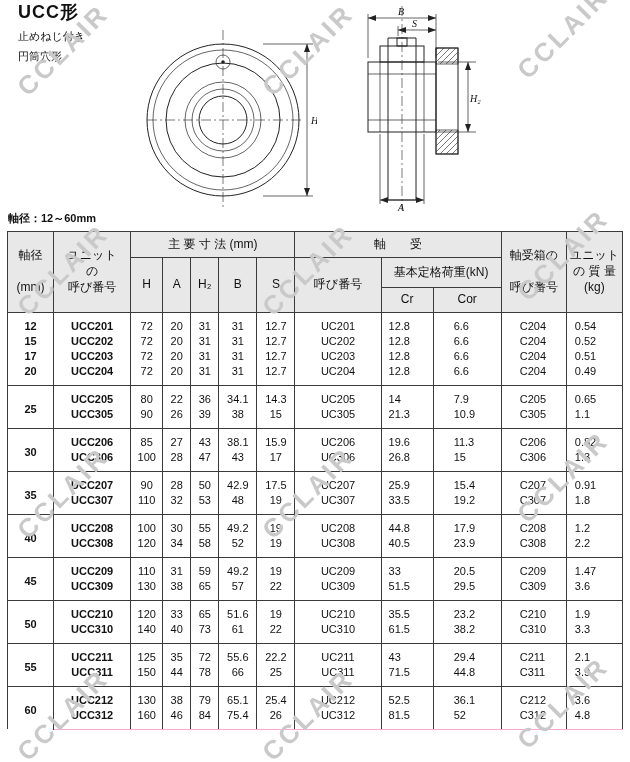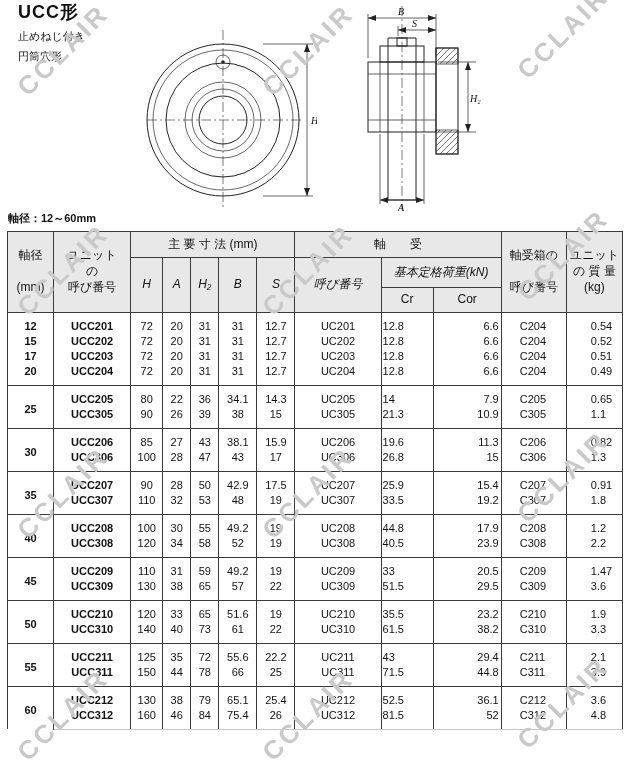--- a/index.html
+++ b/index.html
@@ -35,37 +35,37 @@
                  font-size:11px; font-weight:bold; }
   
   .table-wrap { position:absolute; left:7px; top:231px; z-index:2; }
   table { border-collapse:collapse; table-layout:fixed; width:616px; font-size:11px; }
   th,td { border:1px solid #3a3a3a; }
   thead th {
     background:#e8e8e8; font-weight:normal; text-align:center;
     font-size:12px; line-height:1.3; padding:4px 1px; vertical-align:middle;
   }
   thead tr:nth-child(1) th { height:26px; }
-  thead tr:nth-child(2) th { height:30px;font-style:italic; }
+  thead tr:nth-child(2) th { height:30px; }
   thead tr:nth-child(3) th { height:22px; }
   .pre { white-space:pre-line; }
   tbody td {
     border-top:none; border-bottom:none;
     text-align:center; line-height:15px; padding:0 2px;
     vertical-align:middle; background:transparent;
   }
   tr.group-start td { border-top:1px solid #3a3a3a; padding-top:6px; }
   tr.group-end td   { padding-bottom:6px; }
   tbody tr:last-child td { border-bottom:1px solid #f9a8d4; }
   td.dia  { font-weight:bold; }
   td.unit { font-weight:bold; }
-  td.cr      { text-align:left; padding-left:1px; }
-  td.cor     { text-align:right; padding-left:9px; }
+  td.cr      { text-align:left; padding-left:7px; }
+  td.cor     { text-align:left; padding-left:20px; }
   td.housing { text-align:left; padding-left:18px; }
-  td.mass    { text-align:left; padding-left:24px; }
+  td.mass    { text-align:left; padding-left:8px; }
 </style>
 </head>
 <body>
 
 <div id="wm-layer">
     <span class="wm" style="left: 5px; top: 35px;">CCLAIR</span>
     <span class="wm" style="left: 250px; top: 35px;">CCLAIR</span>
     <span class="wm" style="left: 505px; top: 18px;">CCLAIR</span>
     <span class="wm" style="left: 5px; top: 255px;">CCLAIR</span>
     <span class="wm" style="left: 250px; top: 255px;">CCLAIR</span>

